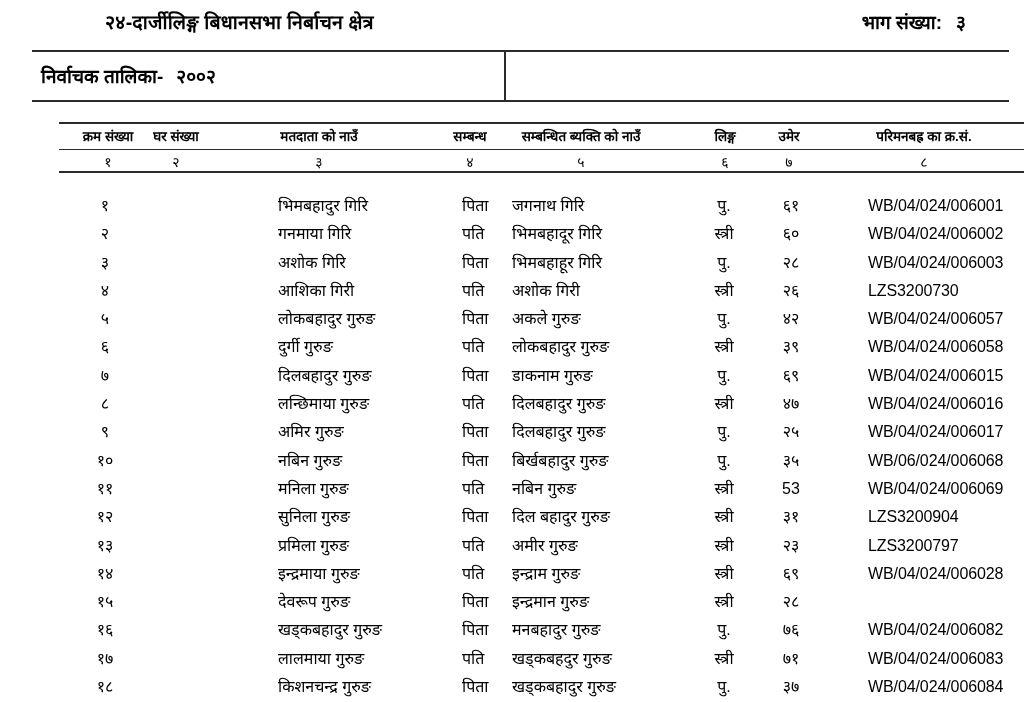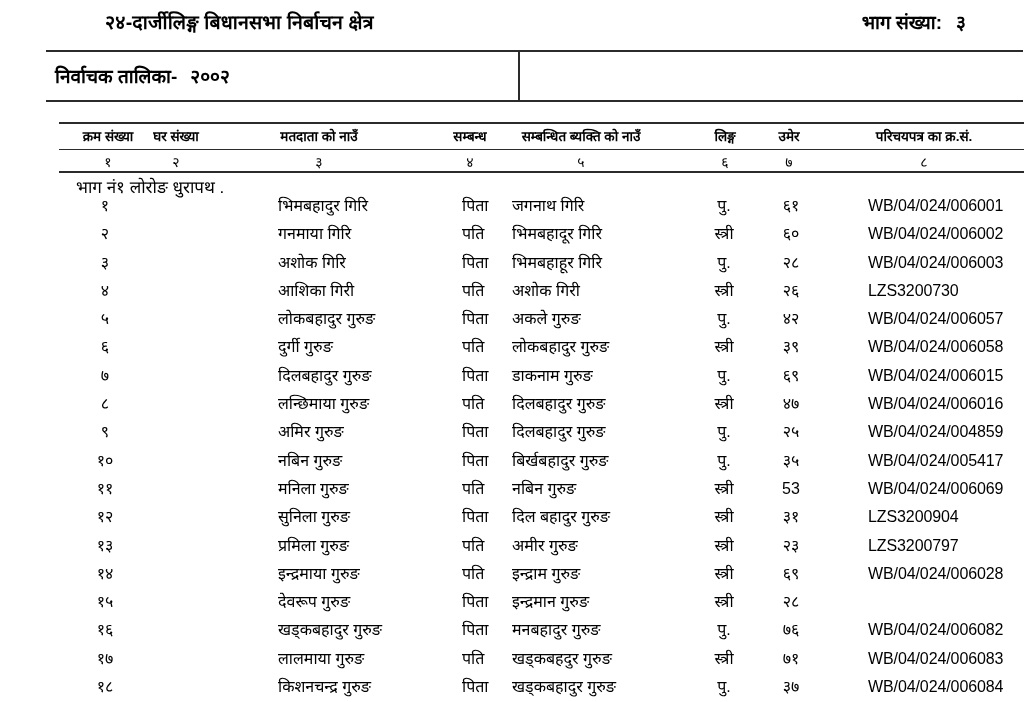--- a/index.html
+++ b/index.html
@@ -51,21 +51,21 @@
   }
   .part-number-label { font-weight: 700; margin-left: 48px; }
   .part-number-value {
     font-weight: 700;
     margin-left: 14px;
   }
 
   
   .roll-box {
     position: absolute;
-    left: 46px;
+    left: 32px;
     top: 50px;
     width: 977px;
     height: 52px;
     border-top: 2px solid #2b2b2b;
     border-bottom: 2px solid #2b2b2b;
     box-sizing: border-box;
   }
   .roll-box-left {
     position: absolute;
     left: 0;
@@ -216,36 +216,35 @@
     <div class="rule rule-bot"></div>
 
     <div class="hdr-row">
       <span class="cell c-sn">क्रम संख्या</span>
       <span class="cell c-house">घर संख्या</span>
       <span class="cell c-name">मतदाता को नाउँ</span>
       <span class="cell c-rel">सम्बन्ध</span>
       <span class="cell c-rname">सम्बन्धित ब्यक्ति को नाउँ</span>
       <span class="cell c-sex">लिङ्ग</span>
       <span class="cell c-age">उमेर</span>
-      <span class="cell c-epic">परिचयपत्र का क्र.सं.</span>
+      <span class="cell c-epic">परिमनबह्र का क्र.सं.</span>
     </div>
 
     <div class="num-row">
       <span class="cell c-sn">१</span>
       <span class="cell c-house">२</span>
       <span class="cell c-name">३</span>
       <span class="cell c-rel">४</span>
       <span class="cell c-rname">५</span>
       <span class="cell c-sex">६</span>
       <span class="cell c-age">७</span>
       <span class="cell c-epic">८</span>
     </div>
   </div>
 
-  <div class="section-title">भाग नं१ लोरोङ धुरापथ .</div>
 
   <div class="rows" id="rows-container">
       <div class="row">
         <span class="f f-sn">१</span>
         <span class="f f-house"></span>
         <span class="f f-name">भिमबहादुर गिरि</span>
         <span class="f f-rel">पिता</span>
         <span class="f f-rname">जगनाथ गिरि</span>
         <span class="f f-sex">पु.</span>
         <span class="f f-age">६१</span>
@@ -322,31 +321,31 @@
         <span class="f f-epic">WB/04/024/006016</span>
       </div>
       <div class="row">
         <span class="f f-sn">९</span>
         <span class="f f-house"></span>
         <span class="f f-name">अमिर गुरुङ</span>
         <span class="f f-rel">पिता</span>
         <span class="f f-rname">दिलबहादुर गुरुङ</span>
         <span class="f f-sex">पु.</span>
         <span class="f f-age">२५</span>
-        <span class="f f-epic">WB/04/024/004859</span>
+        <span class="f f-epic">WB/04/024/006017</span>
       </div>
       <div class="row">
         <span class="f f-sn">१०</span>
         <span class="f f-house"></span>
         <span class="f f-name">नबिन गुरुङ</span>
         <span class="f f-rel">पिता</span>
         <span class="f f-rname">बिर्खबहादुर गुरुङ</span>
         <span class="f f-sex">पु.</span>
         <span class="f f-age">३५</span>
-        <span class="f f-epic">WB/04/024/005417</span>
+        <span class="f f-epic">WB/06/024/006068</span>
       </div>
       <div class="row">
         <span class="f f-sn">११</span>
         <span class="f f-house"></span>
         <span class="f f-name">मनिला गुरुङ</span>
         <span class="f f-rel">पति</span>
         <span class="f f-rname">नबिन गुरुङ</span>
         <span class="f f-sex">स्त्री</span>
         <span class="f f-age">53</span>
         <span class="f f-epic">WB/04/024/006069</span>

